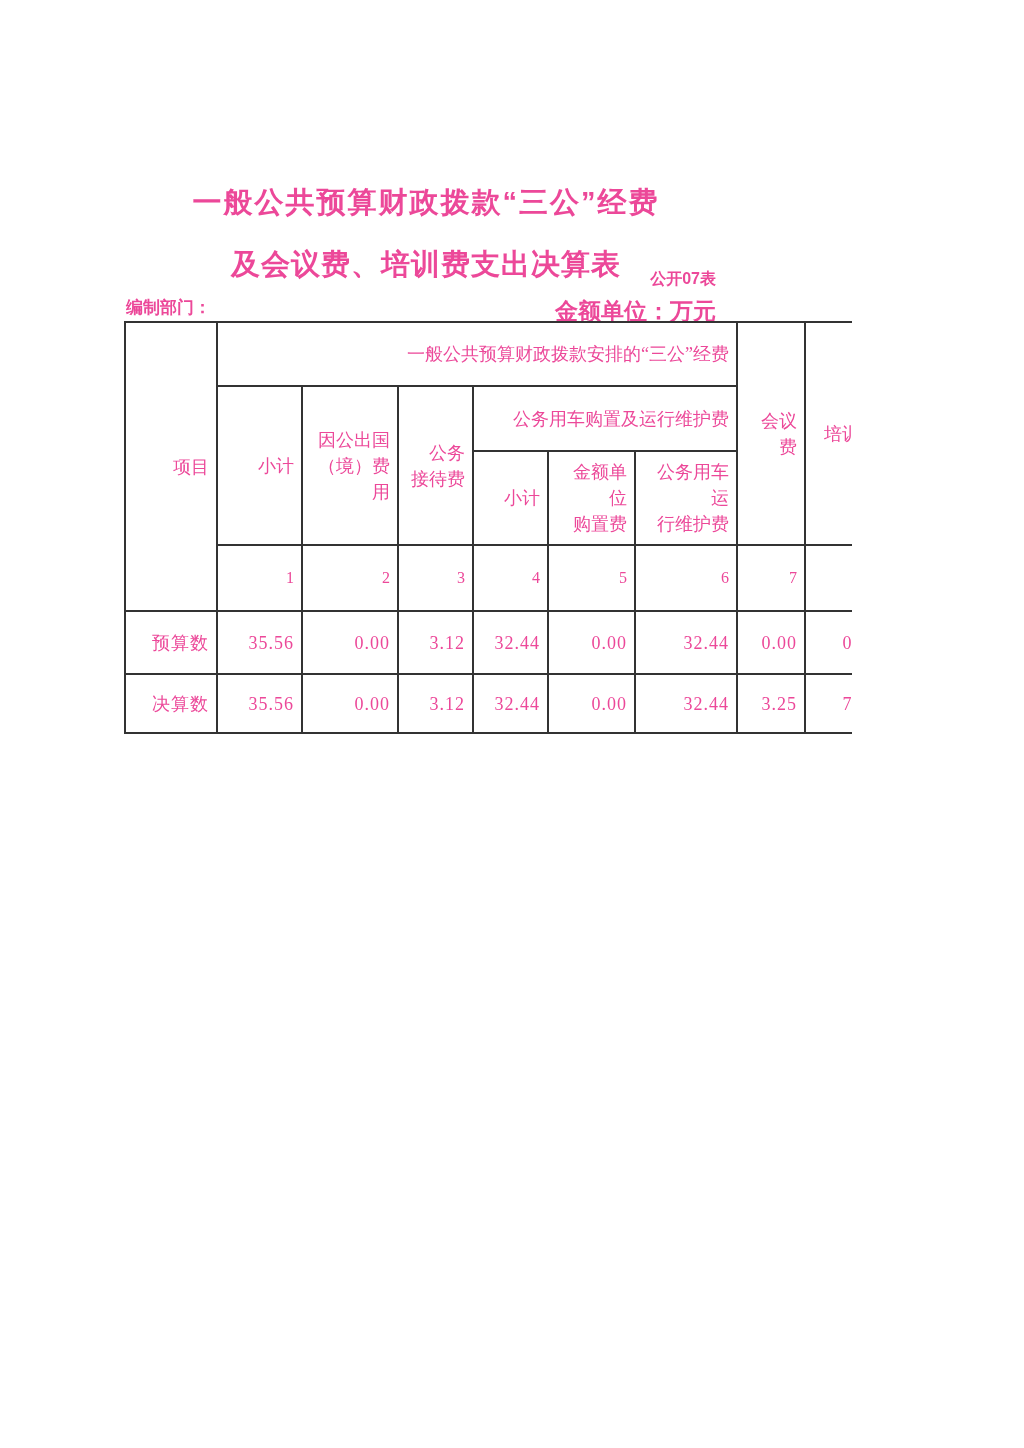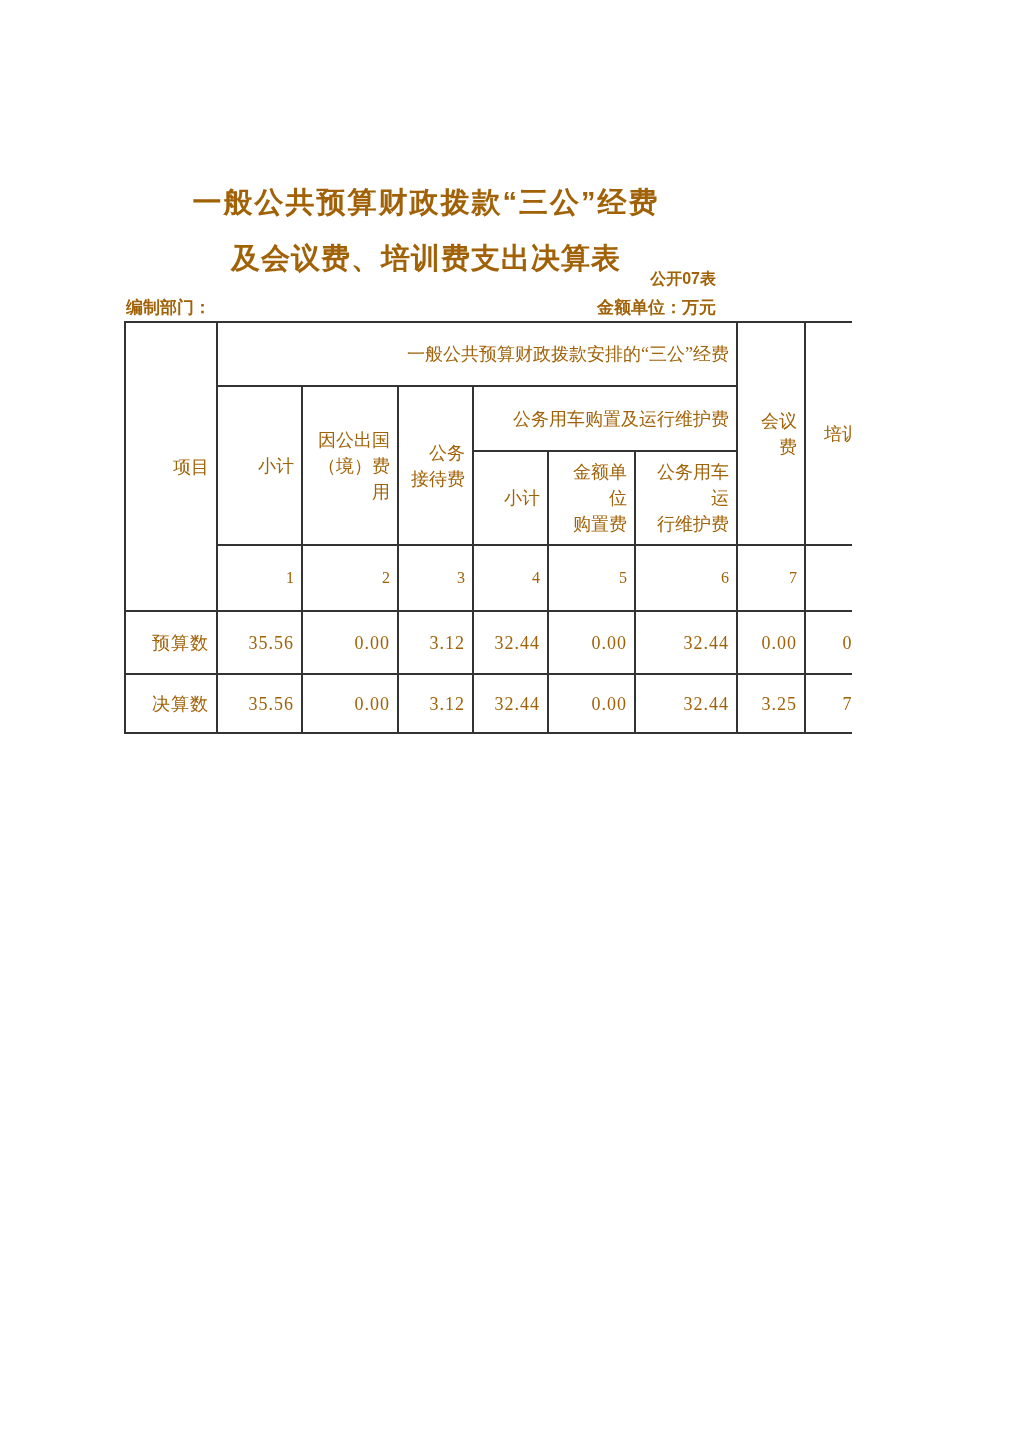--- a/index.html
+++ b/index.html
@@ -5,39 +5,39 @@
   html, body {
     margin: 0;
     padding: 0;
     background: #ffffff;
   }
   .page {
     position: relative;
     width: 852px;
     height: 1448px;
     background: #ffffff;
-    color: #a16207;
+    color: #ec4899;
     font-family: "Liberation Serif", "DejaVu Serif", serif;
     overflow: hidden;
   }
   .title-line1 {
     position: absolute;
     top: 183px;
     left: 0;
     width: 100%;
     text-align: center;
     font-family: "Liberation Sans", "DejaVu Sans", sans-serif;
     font-size: 29px;
     font-weight: 700;
     letter-spacing: 2px;
     white-space: nowrap;
   }
   .title-line2 {
     position: absolute;
-    top: 239px;
+    top: 245px;
     left: 0;
     width: 100%;
     text-align: center;
     font-family: "Liberation Sans", "DejaVu Sans", sans-serif;
     font-size: 29px;
     font-weight: 700;
     letter-spacing: 1px;
     white-space: nowrap;
   }
   .table-code {
@@ -56,21 +56,21 @@
     font-family: Liberation Serif, serif;
     font-size: 17px;
     font-weight: 700;
     white-space: nowrap;
   }
   .unit-label {
     position: absolute;
     top: 296px;
     right: 136px;
     font-family: "Liberation Sans", "DejaVu Sans", sans-serif;
-    font-size: 17px;
+    font-size: 23px;
     font-weight: 700;
     white-space: nowrap;
   }
   table.budget-table {
     position: absolute;
     left: 124px;
     top: 321px;
     width: 763px;
     border-collapse: collapse;
     table-layout: fixed;

